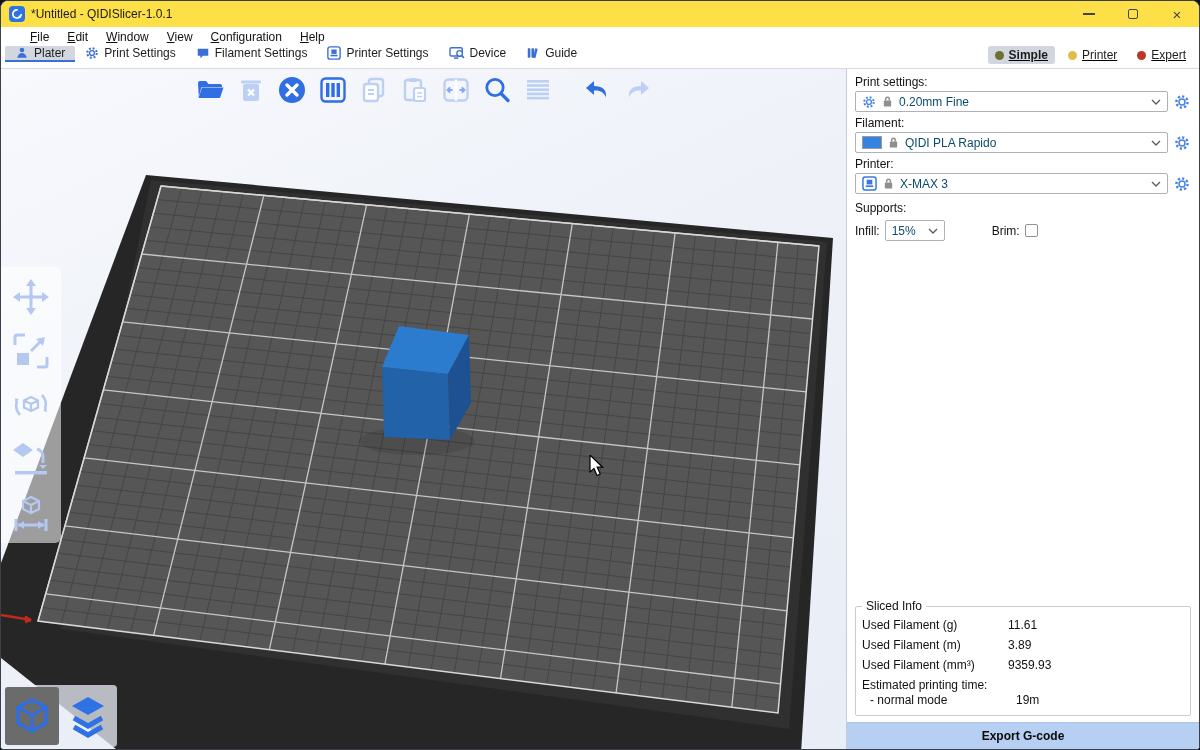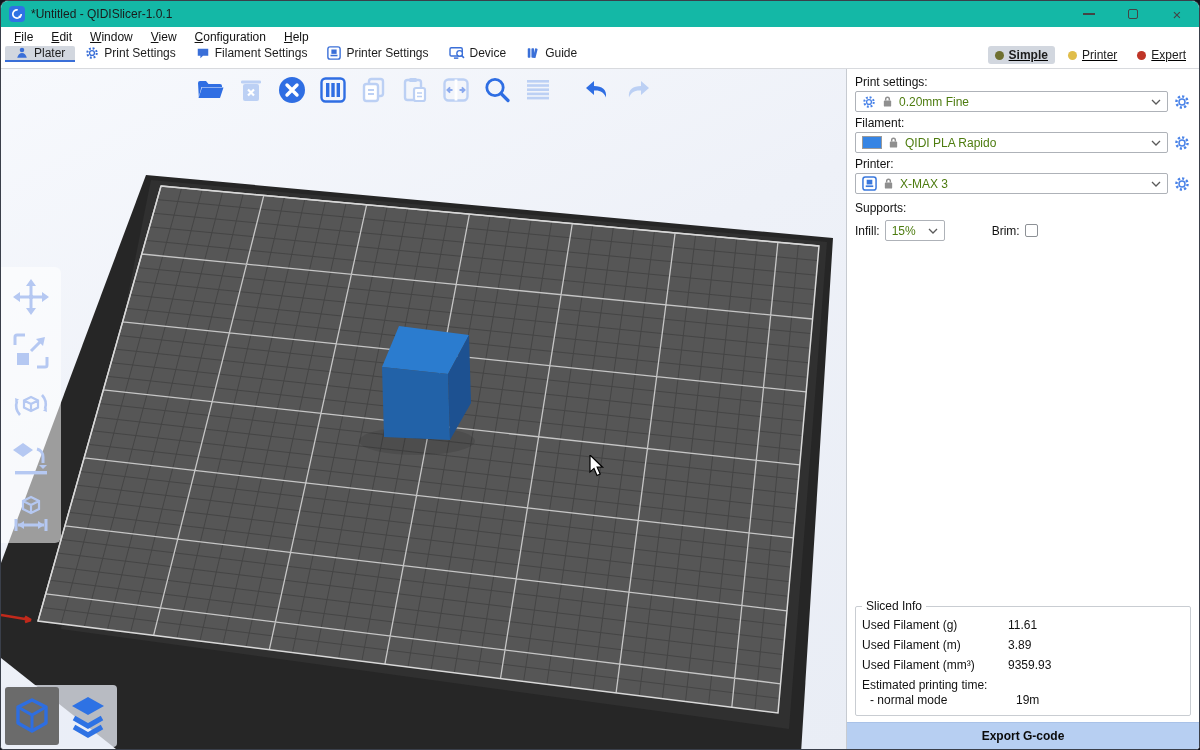--- a/index.html
+++ b/index.html
@@ -1,31 +1,31 @@
 <!DOCTYPE html>
 <html><head>
 <meta charset="utf-8">
 <style>
   html,body{margin:0;padding:0;background:#10141c;font-family:"Liberation Sans",sans-serif;}
   *{box-sizing:border-box;}
   .window{width:1200px;height:750px;background:#fff;border-radius:8px 8px 4px 4px;overflow:hidden;
           position:relative;display:flex;flex-direction:column;border:1px solid #3a3f4a;}
   
-  .titlebar{height:26px;display:flex;align-items:center;background:#14b8a6;flex:0 0 auto;}
+  .titlebar{height:26px;display:flex;align-items:center;background:#fde047;flex:0 0 auto;}
   .app-icon{width:16px;height:16px;margin:0 6px 0 8px;border-radius:4px;background:#2f72e4;
             display:flex;align-items:center;justify-content:center;}
   .app-icon svg{display:block;}
   .title-text{font-size:12px;color:#1b1b1b;}
   .win-controls{margin-left:auto;display:flex;height:100%;}
   .win-btn{width:44px;display:flex;align-items:center;justify-content:center;color:#333;font-size:13px;cursor:pointer;}
   .wc-min{width:12px;height:1.5px;background:#444;}
   .wc-max{width:10px;height:10px;border:1.5px solid #444;border-radius:2px;}
   .wc-close{font-size:15px;line-height:1;color:#444;}
   
-  .menubar{height:19px;display:flex;align-items:center;padding-left:4px;background:#fff;flex:0 0 auto;}
+  .menubar{height:19px;display:flex;align-items:center;padding-left:20px;background:#fff;flex:0 0 auto;}
   .menu-item{font-size:12px;color:#111;padding:0 9px;cursor:pointer;}
   
   .tabbar{height:23px;display:flex;align-items:flex-start;background:#fff;border-bottom:1px solid #d8dade;flex:0 0 auto;padding-left:4px;}
   .tab{display:flex;align-items:center;gap:5px;padding:0 10px;font-size:12px;color:#1c1c1c;cursor:pointer;border-radius:2px 2px 0 0;}
   .tab.selected{background:#d2d7df;border-bottom:2px solid #3a6fd8;}
   .tab svg{display:block;}
   .modebar{margin-left:auto;display:flex;align-items:center;gap:6px;padding-right:6px;text-decoration:underline;}
   .mode{display:flex;align-items:center;gap:5px;font-size:12px;color:#1c1c1c;padding:2px 7px;border-radius:3px;cursor:pointer;}
   .mode.selected{background:#d2d7df;font-weight:bold;}
   .mode-dot{width:9px;height:9px;border-radius:50%;}
@@ -45,21 +45,21 @@
   
   .view-toggle{position:absolute;left:2px;bottom:2px;display:flex;background:rgba(233,238,247,0.75);border-radius:4px;padding:2px;gap:2px;}
   .vt-btn{width:54px;height:58px;display:flex;align-items:center;justify-content:center;border-radius:3px;cursor:pointer;}
   .vt-btn.selected{background:#6b6b6b;}
   .cursor{position:absolute;left:588px;top:386px;pointer-events:none;}
   
   .sidebar{flex:1;background:#fff;border-left:1px solid #c7cbd1;display:flex;flex-direction:column;padding:4px 8px 0 8px;min-height:0;}
   .sb-label{font-size:12px;color:#111;margin:2px 0 2px 0;}
   .sb-row{display:flex;align-items:center;gap:5px;margin-bottom:2px;}
   .selectbox{flex:1;height:21px;border:1px solid #aeb2b8;border-radius:2px;background:#fff;display:flex;align-items:center;
-             gap:6px;padding:0 6px 0 6px;font-size:12px;color:#4d7c0f;cursor:pointer;}
+             gap:6px;padding:0 6px 0 6px;font-size:12px;color:#0c4a6e;cursor:pointer;}
   .selectbox .grow{flex:1;}
   .swatch{width:20px;height:13px;border:1px solid #9a9a9a;}
   .gear-btn{width:18px;display:flex;justify-content:center;cursor:pointer;}
   .inline-label{font-size:12px;color:#111;white-space:nowrap;}
   .small-select{width:60px;flex:0 0 auto;}
   .checkbox{width:13px;height:13px;border:1px solid #8d9196;border-radius:2px;background:#fff;cursor:pointer;}
   .sb-spacer{flex:1;}
   .sliced-info{border:1px solid #c9cdd2;border-radius:2px;margin:0 0 4px 0;padding:2px 6px 6px 6px;position:relative;}
   .sliced-info legend{font-size:12px;font-weight:normal;color:#111;padding:0 4px;}
   .si-row{display:grid;grid-template-columns:146px 1fr;font-size:12px;color:#111;padding:3px 0;}

